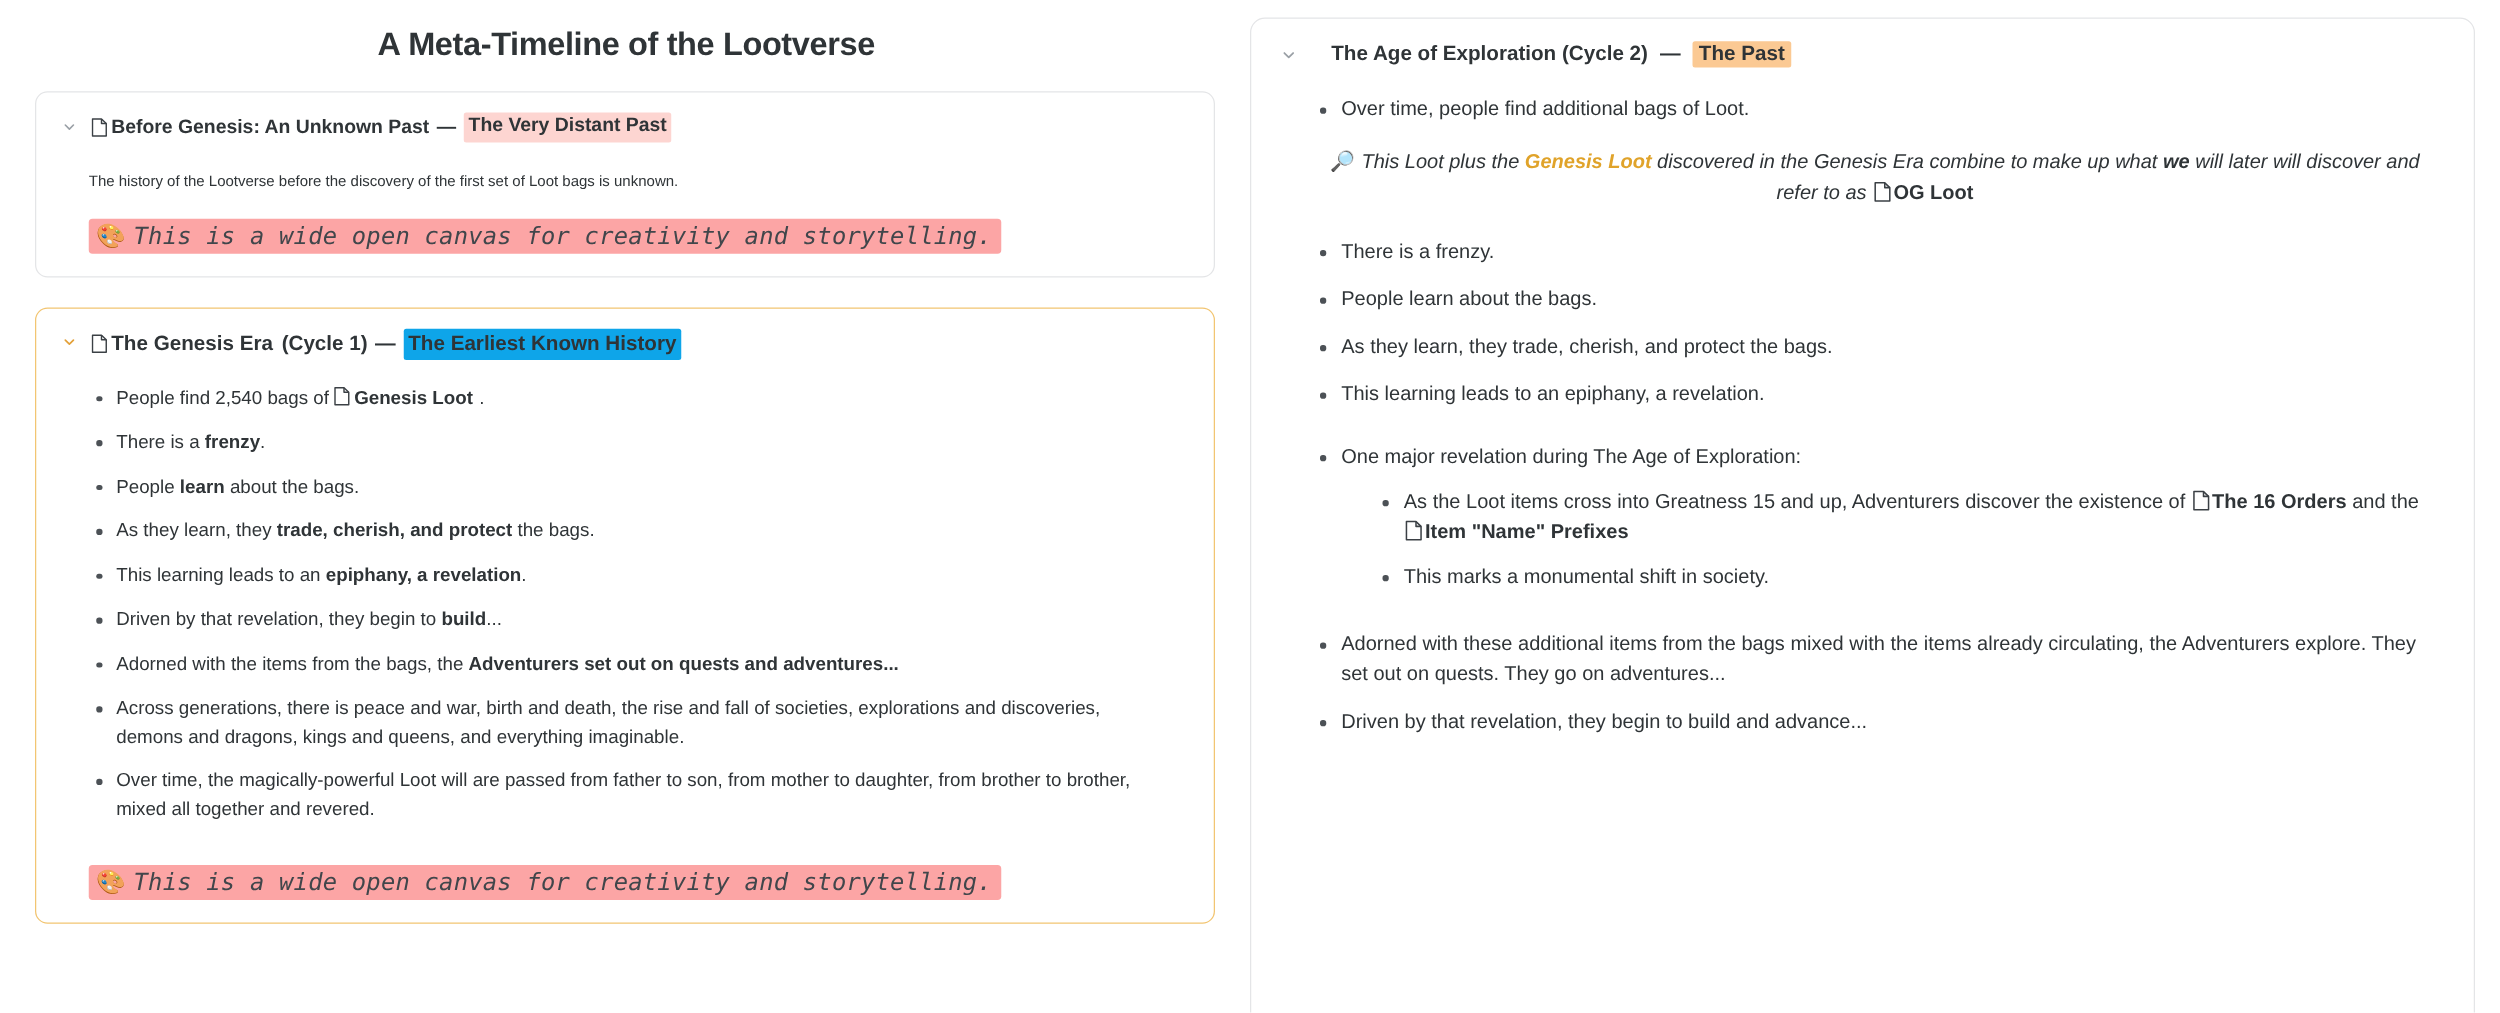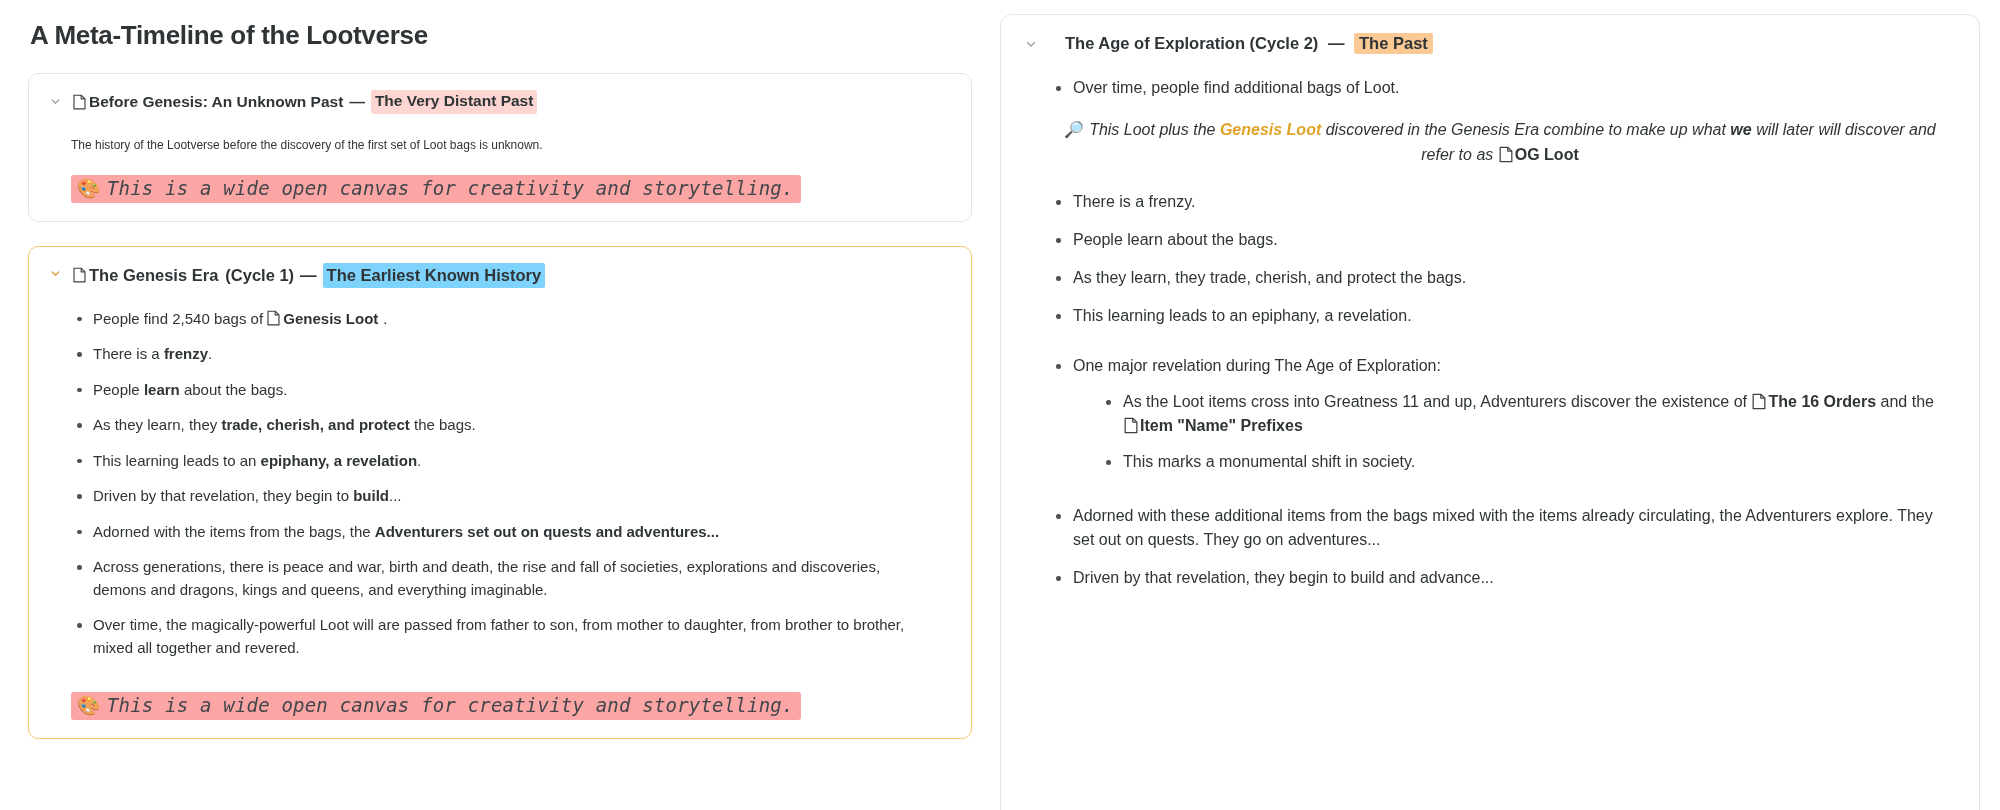--- a/index.html
+++ b/index.html
@@ -18,20 +18,21 @@
     width: 1000px;
     padding: 14px 28px 0 28px;
     position: relative;
   }
   .page-title {
     font-size: 26px;
     font-weight: 700;
     letter-spacing: -0.3px;
     color: #2f3437;
     margin: 6px 0 22px 2px;
+    text-align: center;
   }
 
   
   .card {
     border: 1px solid #e4e5e7;
     border-radius: 10px;
     background: #fff;
     padding: 16px 34px 18px 18px;
     margin-bottom: 24px;
   }
@@ -66,21 +67,21 @@
 
   .docicon {
     display: inline-block;
     width: 13px; height: 16px;
     vertical-align: -2px;
     margin-right: 3px;
   }
   .docicon svg { display: block; }
 
   .hl-pink   { background: #fdd5d1; padding: 1px 4px 2px 4px; border-radius: 2px; }
-  .hl-orange { background: #7dd3fc; padding: 1px 4px 2px 4px; border-radius: 2px; }
+  .hl-orange { background: #0ea5e9; padding: 1px 4px 2px 4px; border-radius: 2px; }
   .hl-orange2{ background: #fbc993; padding: 1px 5px 2px 5px; border-radius: 2px; }
 
   .body-para {
     font-size: 12px;
     line-height: 1.55;
     color: #2f3437;
     margin: 22px 0 0 24px;
   }
 
   
@@ -342,21 +343,21 @@
         <li><span>There is a frenzy.</span></li>
         <li><span>People learn about the bags.</span></li>
         <li><span>As they learn, they trade, cherish, and protect the bags.</span></li>
         <li><span>This learning leads to an epiphany, a revelation.</span></li>
       </ul>
 
       <ul class="rlist" style="margin-top:26px">
         <li style="margin-bottom:4px">
           <span>One major revelation during The Age of Exploration:</span>
           <ul class="rsub">
-            <li><span>As the Loot items cross into Greatness 11 and up, Adventurers discover the existence of </span><span class="docicon-r"><svg width="14" height="17" viewBox="0 0 13 16">
+            <li><span>As the Loot items cross into Greatness 15 and up, Adventurers discover the existence of </span><span class="docicon-r"><svg width="14" height="17" viewBox="0 0 13 16">
                     <path d="M1 1.2h7.2L12 4.8v10H1z" fill="#fff" stroke="#3b4045" stroke-width="1.15" stroke-linejoin="round"></path>
                     <path d="M8.2 1.2v3.6H12" fill="none" stroke="#3b4045" stroke-width="1.15" stroke-linejoin="round"></path>
                   </svg></span><b>The 16 Orders</b><span> and the </span><span class="docicon-r"><svg width="14" height="17" viewBox="0 0 13 16">
                     <path d="M1 1.2h7.2L12 4.8v10H1z" fill="#fff" stroke="#3b4045" stroke-width="1.15" stroke-linejoin="round"></path>
                     <path d="M8.2 1.2v3.6H12" fill="none" stroke="#3b4045" stroke-width="1.15" stroke-linejoin="round"></path>
                   </svg></span><b>Item "Name" Prefixes</b></li>
             <li><span>This marks a monumental shift in society.</span></li>
           </ul>
         </li>
       </ul>

